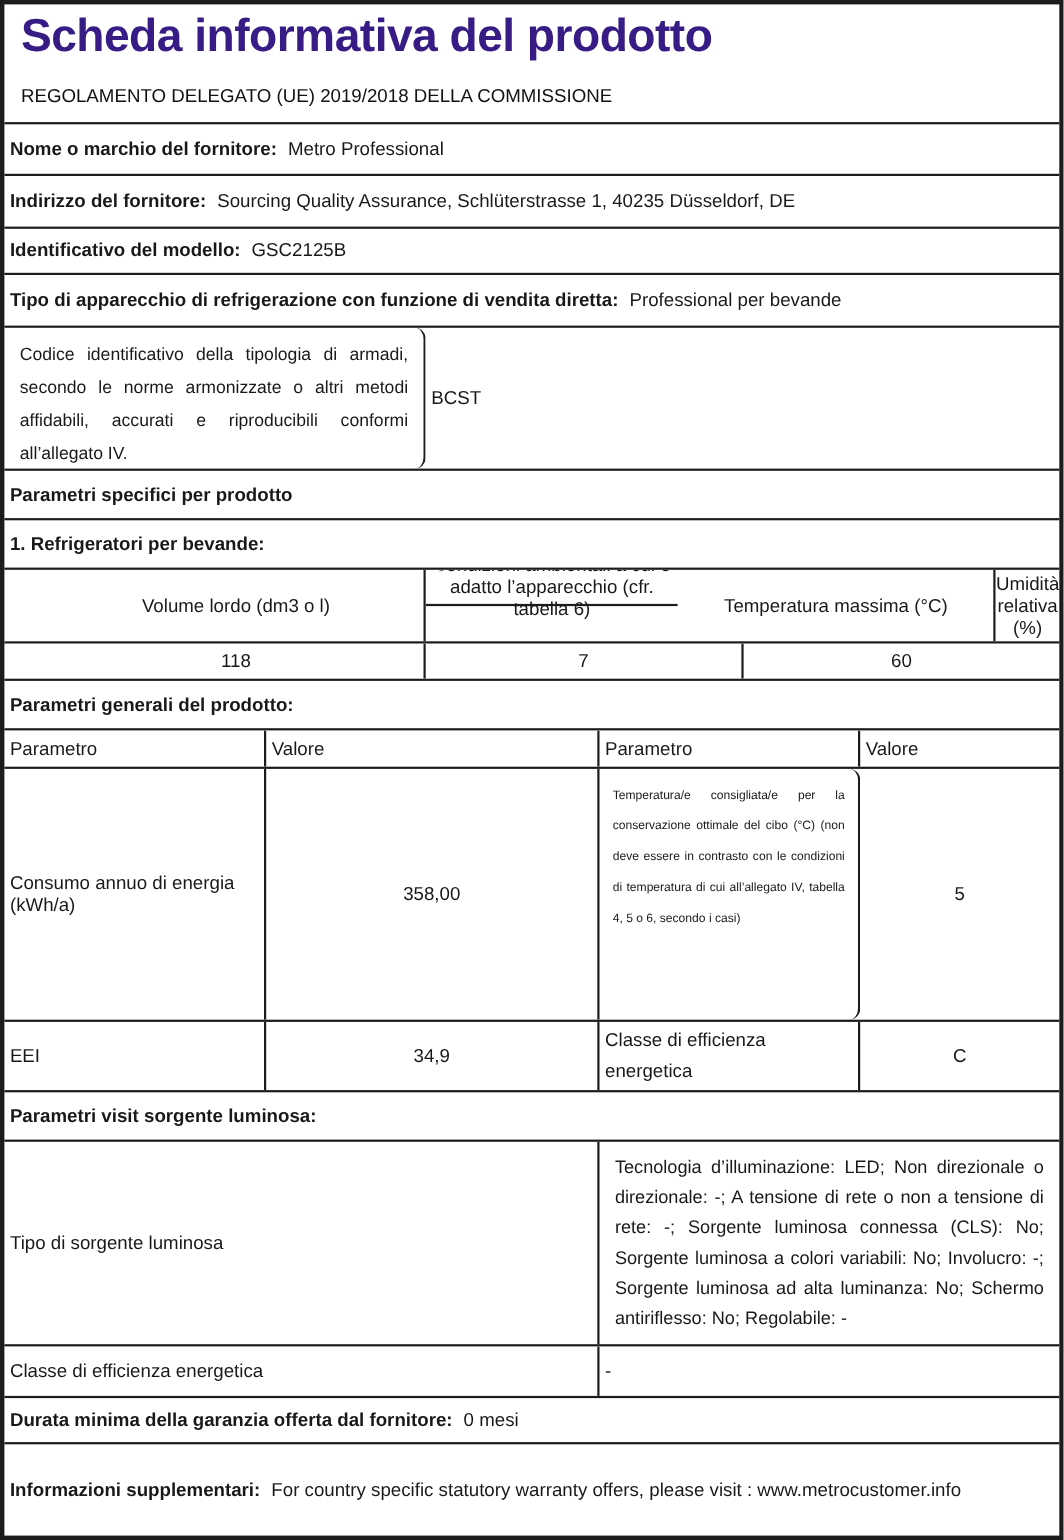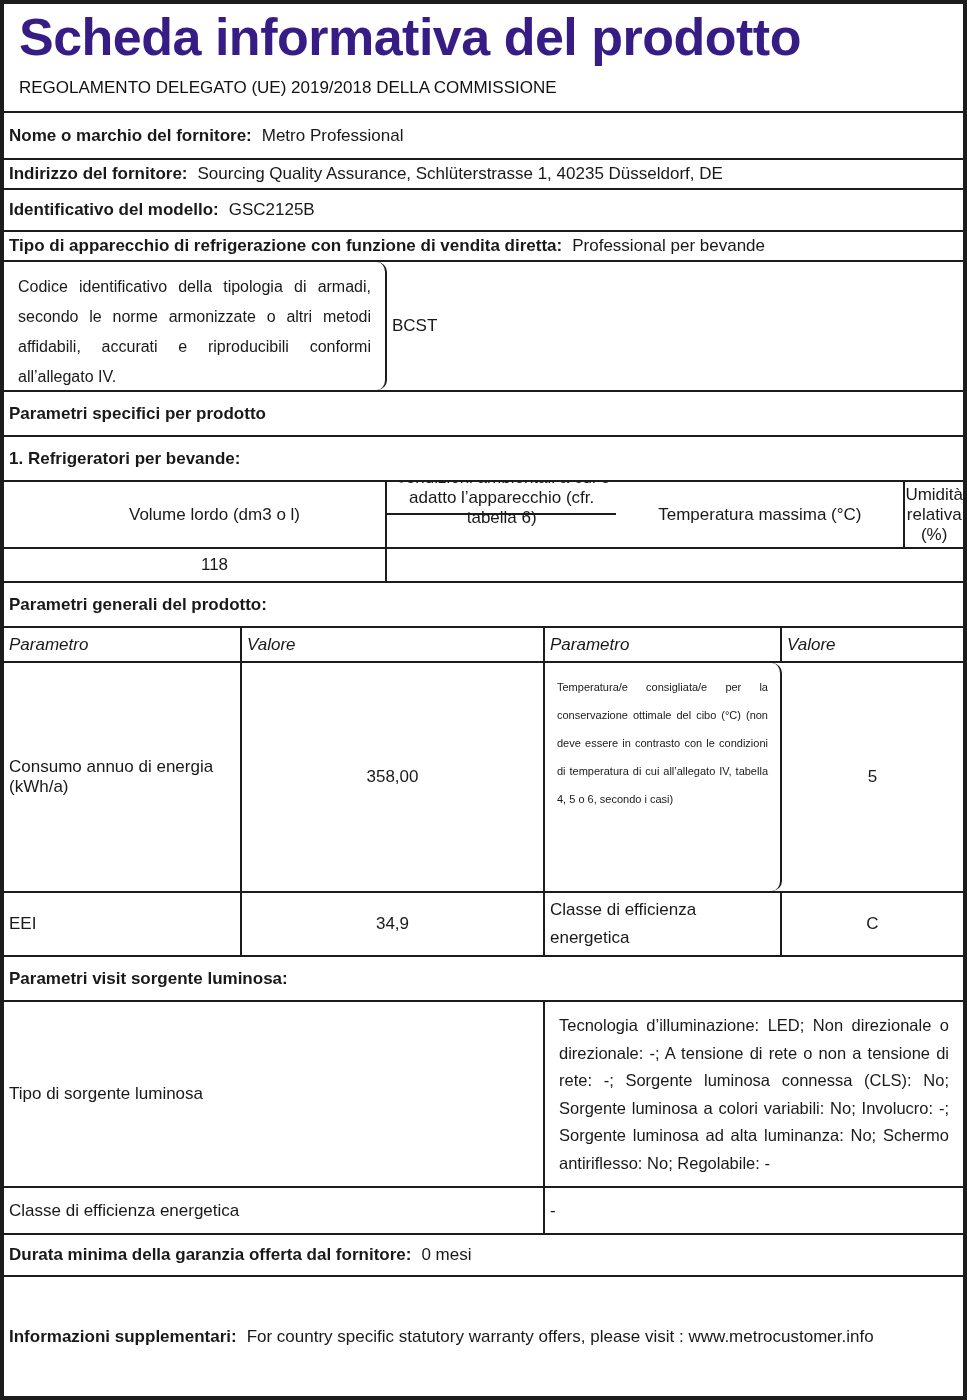--- a/index.html
+++ b/index.html
@@ -36,32 +36,32 @@
   .val { margin-left: 10px; }
 
   
   .doc-header {
     height: 109px;
     display: flex; flex-direction: column; justify-content: space-between;
     padding: 4px 15px 13px 15px;
   }
   .doc-title {
     color: #371c86;
-    font-size: 52px;
+    font-size: 42px;
     font-weight: bold;
     letter-spacing: -0.5px;
     line-height: 1.15;
   }
   .doc-subtitle { font-size: 17px; color: #111; }
 
   
-  .h47 { height: 47px; } .h46 { height: 30px; } .h42 { height: 42px; }
+  .h47 { height: 47px; } .h46 { height: 48px; } .h42 { height: 42px; }
   .h43 { height: 43px; } .h130 { height: 130px; } .h45 { height: 45px; }
-  .h67 { height: 67px; } .h34 { height: 34px; flex-direction: column; } .h33 { height: 33px; }
-  .h35 { height: 35px; font-style: italic; } .h230 { height: 230px; } .h64 { height: 64px; }
+  .h67 { height: 67px; } .h34 { height: 34px; } .h33 { height: 33px; }
+  .h35 { height: 35px; } .h230 { height: 230px; } .h64 { height: 64px; }
   .h186 { height: 186px; } .h44 { height: 44px; }
 
   
   .w359 { width: 359px; flex-shrink: 0; }
   .w383 { width: 383px; flex-shrink: 0; padding-left: 40px; }
   .w289 { width: 289px; flex-shrink: 0; }
   .w238 { width: 238px; flex-shrink: 0; }
   .w303 { width: 303px; flex-shrink: 0; }
   .w237 { width: 237px; flex-shrink: 0; }
   .w541 { width: 541px; flex-shrink: 0; }

